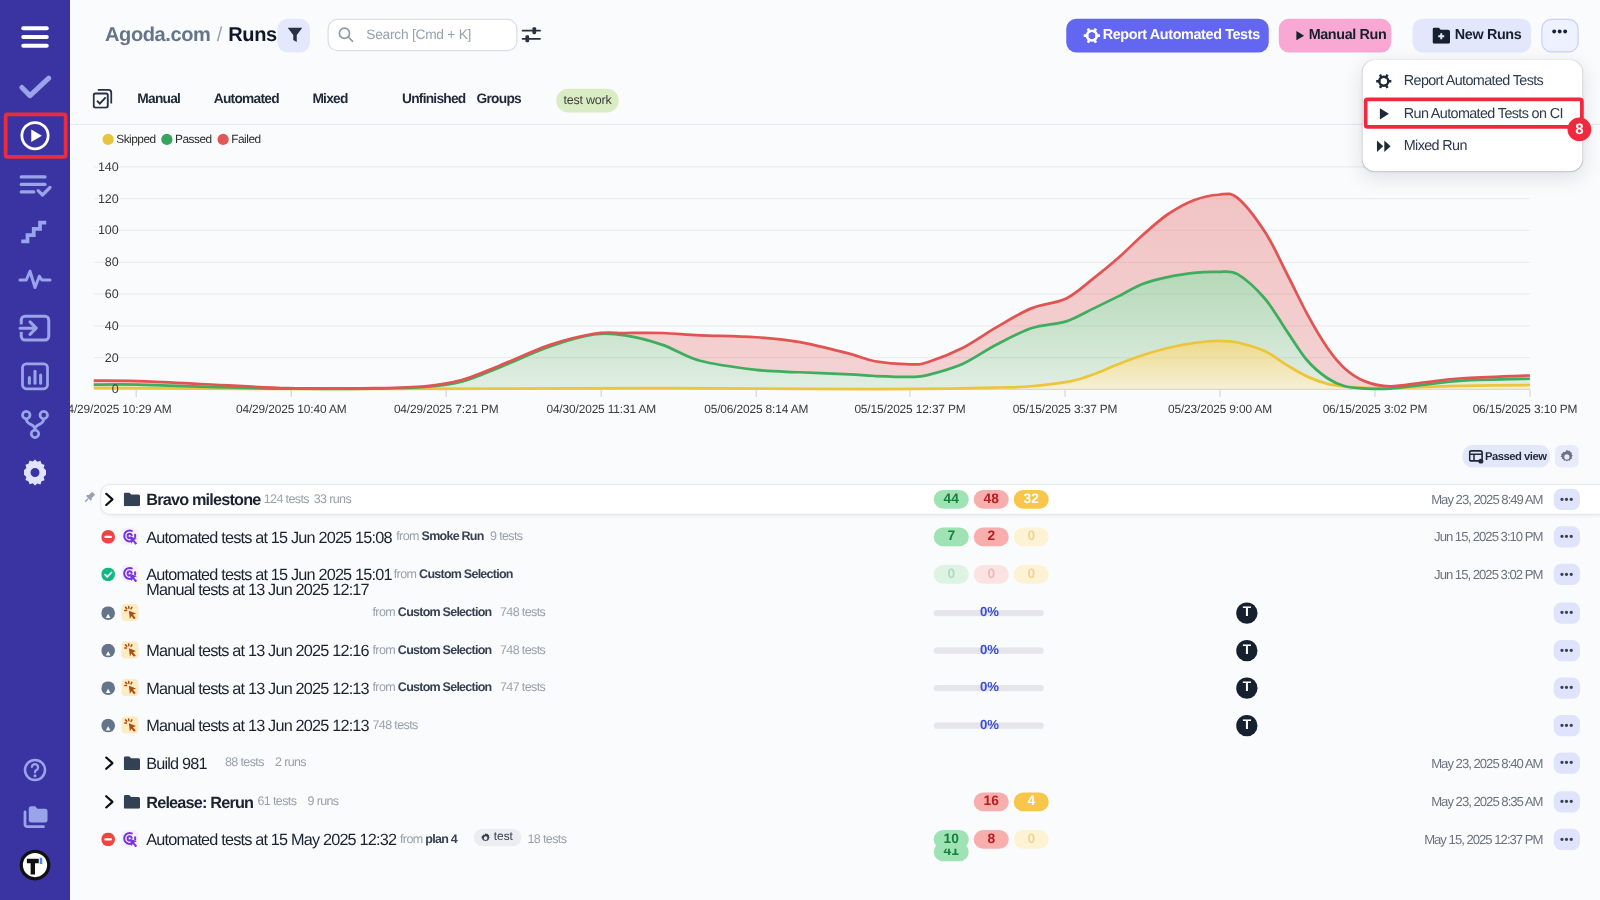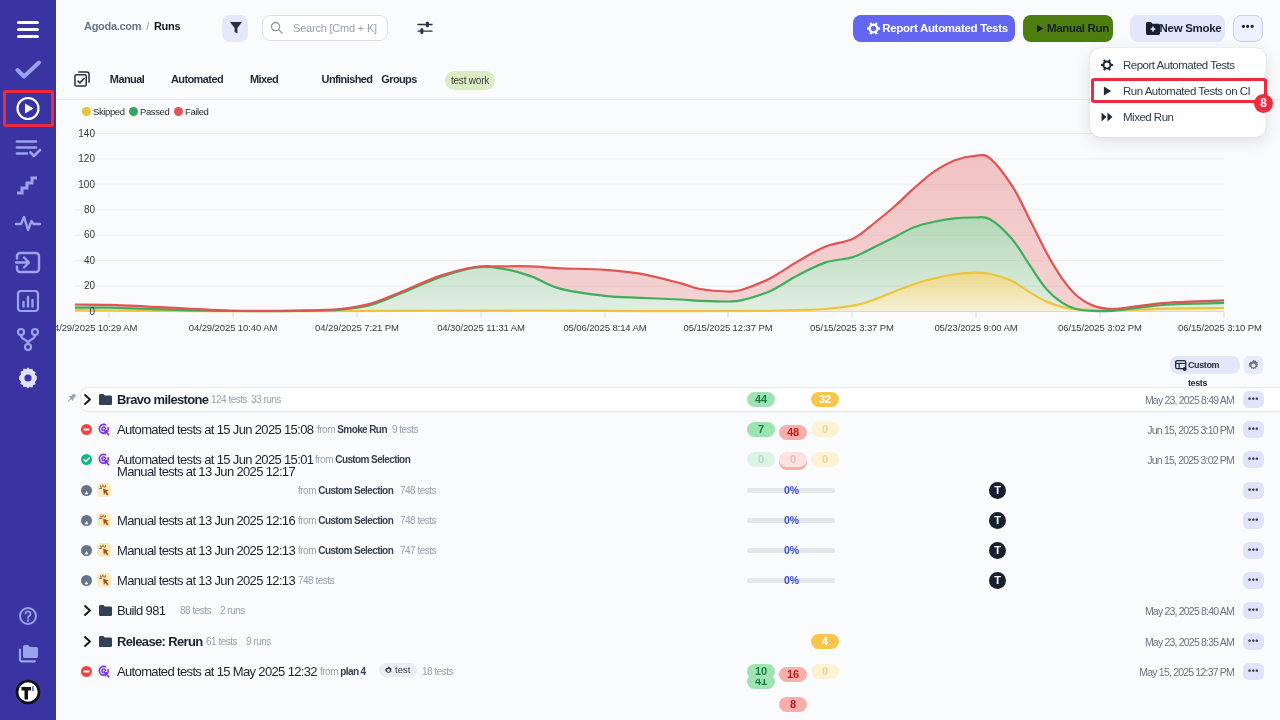--- a/index.html
+++ b/index.html
@@ -1,35 +1,35 @@
 <!DOCTYPE html>
 <html><head>
 <meta charset="utf-8">
 <style>
 * { margin:0; padding:0; box-sizing:border-box; }
 html,body { width:1280px; height:720px; overflow:hidden; }
 body { font-family:"Liberation Sans", sans-serif; background:#fafbfc; position:relative; }
 .abs { position:absolute; }
 svg { font-family:"Liberation Sans", sans-serif; }
-.crumb { position:absolute; top:20px; left:84px; font-size:11px; font-weight:bold; color:#64748b; letter-spacing:-0.3px; white-space:nowrap; }
+.crumb { position:absolute; top:20px; left:84px; font-size:16px; font-weight:bold; color:#64748b; letter-spacing:-0.3px; white-space:nowrap; }
 .crumb .sep { color:#94a3b8; font-weight:400; padding:0 5px; }
 .crumb .cur { color:#0f172a; }
 .filterbtn { position:absolute; left:222px; top:15px; width:26px; height:27px; background:#e4e8fc; border-radius:8px; }
-.searchbox { position:absolute; left:262px; top:15px; width:126px; height:26px; background:#fff; border:1px solid #dadfe6; border-radius:8px; color:#98a1ad; font-size:11px; letter-spacing:-0.2px; line-height:24px; padding-left:30px; }
+.searchbox { position:absolute; left:262px; top:15px; width:152px; height:26px; background:#fff; border:1px solid #dadfe6; border-radius:8px; color:#98a1ad; font-size:11px; letter-spacing:-0.2px; line-height:24px; padding-left:30px; }
 .btn { position:absolute; top:15px; height:27px; border-radius:8px; font-size:11.5px; font-weight:bold; letter-spacing:-0.3px; line-height:27px; text-align:center; white-space:nowrap; }
 .tab { position:absolute; top:73px; font-size:11px; font-weight:bold; color:#1f2937; letter-spacing:-0.6px; transform:translateX(-50%); white-space:nowrap; }
 .hline { position:absolute; left:56px; width:1224px; height:1px; background:#e8eaee; }
 .legend { position:absolute; top:106px; font-size:9.5px; color:#2b2b2b; letter-spacing:-0.4px; }
 .ldot { position:absolute; top:107px; width:9px; height:9px; border-radius:50%; }
 .rt { font-size:13px; color:#1b2330; letter-spacing:-0.65px; white-space:nowrap; }
 .g { color:#98a1ad; font-size:10px; letter-spacing:-0.5px; white-space:nowrap; }
 .gb { color:#374151; font-size:10px; font-weight:bold; letter-spacing:-0.6px; }
 .badge { position:absolute; width:28px; height:15px; border-radius:8px; font-size:11px; font-weight:bold; text-align:center; line-height:15px; }
 .b-g { background:#9fe3b5; color:#15803d; }
-.b-r { background:#f9aeae; color:#b91c1c;margin-top:33px; }
+.b-r { background:#f9aeae; color:#b91c1c; }
 .b-y { background:#f8c64b; color:#fff; }
 .b-gf { background:#ddf3e4; color:#aedcbd; }
 .b-rf { background:#fbe3e3; color:#efb9b9; }
 .b-yf { background:#fdf3d4; color:#eed494; }
 .date { position:absolute; right:46px; font-size:10.5px; color:#6b7280; letter-spacing:-0.8px; text-align:right; white-space:nowrap; }
 .dots { position:absolute; left:1243px; width:21px; height:17px; background:#dfe3fb; border-radius:6px; text-align:center; color:#374151; font-weight:bold; font-size:9px; line-height:16px; letter-spacing:0.5px; }
 .pbar { position:absolute; left:747px; width:88px; height:5px; background:#e5e5ea; border-radius:3px; }
 .pct { position:absolute; left:784px; font-size:10.5px; font-weight:bold; color:#3b4fd8; }
 .avatar { position:absolute; left:989px; width:17px; height:17px; border-radius:50%; background:#16202e; color:#fff; font-size:11px; font-weight:bold; text-align:center; line-height:17px; }
 #menu { position:absolute; left:1090px; top:48px; width:176px; height:89px; background:#fff; border-radius:10px; box-shadow:0 4px 16px rgba(20,30,60,.13), 0 0 1px rgba(20,30,60,.25); }
@@ -108,25 +108,25 @@
     <g stroke="#fff" stroke-width="3.4">
       <circle cx="12" cy="12" r="6.2" fill="none"></circle>
       <line x1="16.60" y1="12.00" x2="22.40" y2="12.00"></line>
       <line x1="14.30" y1="15.98" x2="17.20" y2="21.01"></line>
       <line x1="9.70" y1="15.98" x2="6.80" y2="21.01"></line>
       <line x1="7.40" y1="12.00" x2="1.60" y2="12.00"></line>
       <line x1="9.70" y1="8.02" x2="6.80" y2="2.99"></line>
       <line x1="14.30" y1="8.02" x2="17.20" y2="2.99"></line>
     </g>
   </svg>
-<div class="btn" style="left:1023px;width:90px;background:#4d7c0f;color:#16202e;padding-left:20px;">Manual Run</div>
+<div class="btn" style="left:1023px;width:90px;background:#f9a8d4;color:#16202e;padding-left:20px;">Manual Run</div>
 <svg class="abs" style="left:1036px;top:24px" width="8" height="9" viewBox="0 0 11 12">
     <path d="M1.5 0.8 L10 6 L1.5 11.2 Z" fill="#16202e"></path>
   </svg>
-<div class="btn" style="left:1130px;width:95px;background:#e3e7fc;color:#16202e;padding-left:26px;">New Smoke</div>
+<div class="btn" style="left:1130px;width:95px;background:#e3e7fc;color:#16202e;padding-left:26px;">New Runs</div>
 <svg class="abs" style="left:1146px;top:22px" width="14" height="13" viewBox="0 0 14 13">
     <path d="M0 1.5 C0 0.7 0.7 0 1.5 0 H5 L6.5 1.8 H12.5 C13.3 1.8 14 2.5 14 3.3 V11.5 C14 12.3 13.3 13 12.5 13 H1.5 C0.7 13 0 12.3 0 11.5 Z" fill="#16202e"></path>
     <path d="M7 4.6 V9.4 M4.6 7 H9.4" stroke="#e3e7fc" stroke-width="1.6"></path>
   </svg>
 <div class="btn" style="left:1233px;width:30px;background:#eef1fe;border:1.5px solid #c9d1fa;line-height:21px;letter-spacing:0.5px;font-size:11px;color:#16202e;">•••</div>
 
 <svg class="abs" style="left:74px;top:71px" width="16" height="16" viewBox="0 0 17 17">
     <path d="M4.5 1 H13.5 C14.9 1 16 2.1 16 3.5 V12.5" fill="none" stroke="#273142" stroke-width="1.6"></path>
     <rect x="1" y="4" width="12" height="12" rx="1.5" fill="none" stroke="#273142" stroke-width="1.6"></rect>
     <path d="M3.8 10.2 l2.4 2.4 L11.2 7.4" fill="none" stroke="#273142" stroke-width="1.6"></path>
@@ -197,21 +197,21 @@
 <text x="357" y="330.5" font-size="9.5" fill="#3a3a3a" text-anchor="middle" letter-spacing="-0.1">04/29/2025 7:21 PM</text>
 <text x="481" y="330.5" font-size="9.5" fill="#3a3a3a" text-anchor="middle" letter-spacing="-0.1">04/30/2025 11:31 AM</text>
 <text x="605" y="330.5" font-size="9.5" fill="#3a3a3a" text-anchor="middle" letter-spacing="-0.1">05/06/2025 8:14 AM</text>
 <text x="728" y="330.5" font-size="9.5" fill="#3a3a3a" text-anchor="middle" letter-spacing="-0.1">05/15/2025 12:37 PM</text>
 <text x="852" y="330.5" font-size="9.5" fill="#3a3a3a" text-anchor="middle" letter-spacing="-0.1">05/15/2025 3:37 PM</text>
 <text x="976" y="330.5" font-size="9.5" fill="#3a3a3a" text-anchor="middle" letter-spacing="-0.1">05/23/2025 9:00 AM</text>
 <text x="1100" y="330.5" font-size="9.5" fill="#3a3a3a" text-anchor="middle" letter-spacing="-0.1">06/15/2025 3:02 PM</text>
 <text x="1220" y="330.5" font-size="9.5" fill="#3a3a3a" text-anchor="middle" letter-spacing="-0.1">06/15/2025 3:10 PM</text>
 </svg>
 
-<div class="abs" style="left:1170px;top:356px;width:70px;height:18px;background:#e3e7fa;border-radius:8px;font-size:9px;font-weight:bold;letter-spacing:-0.4px;color:#1f2937;line-height:18px;padding-left:18px;">Custom tests</div>
+<div class="abs" style="left:1170px;top:356px;width:70px;height:18px;background:#e3e7fa;border-radius:8px;font-size:9px;font-weight:bold;letter-spacing:-0.4px;color:#1f2937;line-height:18px;padding-left:18px;">Passed view</div>
 <svg class="abs" style="left:1175px;top:360px" width="12" height="11" viewBox="0 0 12 11">
     <rect x="0.7" y="0.7" width="10" height="8" rx="1.4" fill="none" stroke="#1f2937" stroke-width="1.3"></rect>
     <line x1="0.7" y1="3.4" x2="10.7" y2="3.4" stroke="#1f2937" stroke-width="1.2"></line>
     <line x1="4.2" y1="3.4" x2="4.2" y2="8.7" stroke="#1f2937" stroke-width="1.2"></line>
     <circle cx="9.7" cy="9" r="2" fill="#1f2937"></circle>
   </svg>
 <div class="abs" style="left:1244px;top:356px;width:19px;height:18px;background:#e8ebfa;border-radius:5px;"></div>
 <svg class="abs" style="left:1247px;top:359px" width="13" height="13" viewBox="0 0 24 24">
     <path fill="#6b7280" d="M12 1.5l1.8 1.8 2.5-.7.9 2.4 2.4.9-.7 2.5 1.8 1.8-1.8 1.8.7 2.5-2.4.9-.9 2.4-2.5-.7-1.8 1.8-1.8-1.8-2.5.7-.9-2.4-2.4-.9.7-2.5L2.3 12l1.8-1.8-.7-2.5 2.4-.9.9-2.4 2.5.7L12 1.5z M12 8.2a3.8 3.8 0 100 7.6 3.8 3.8 0 000-7.6z"></path>
   </svg>

